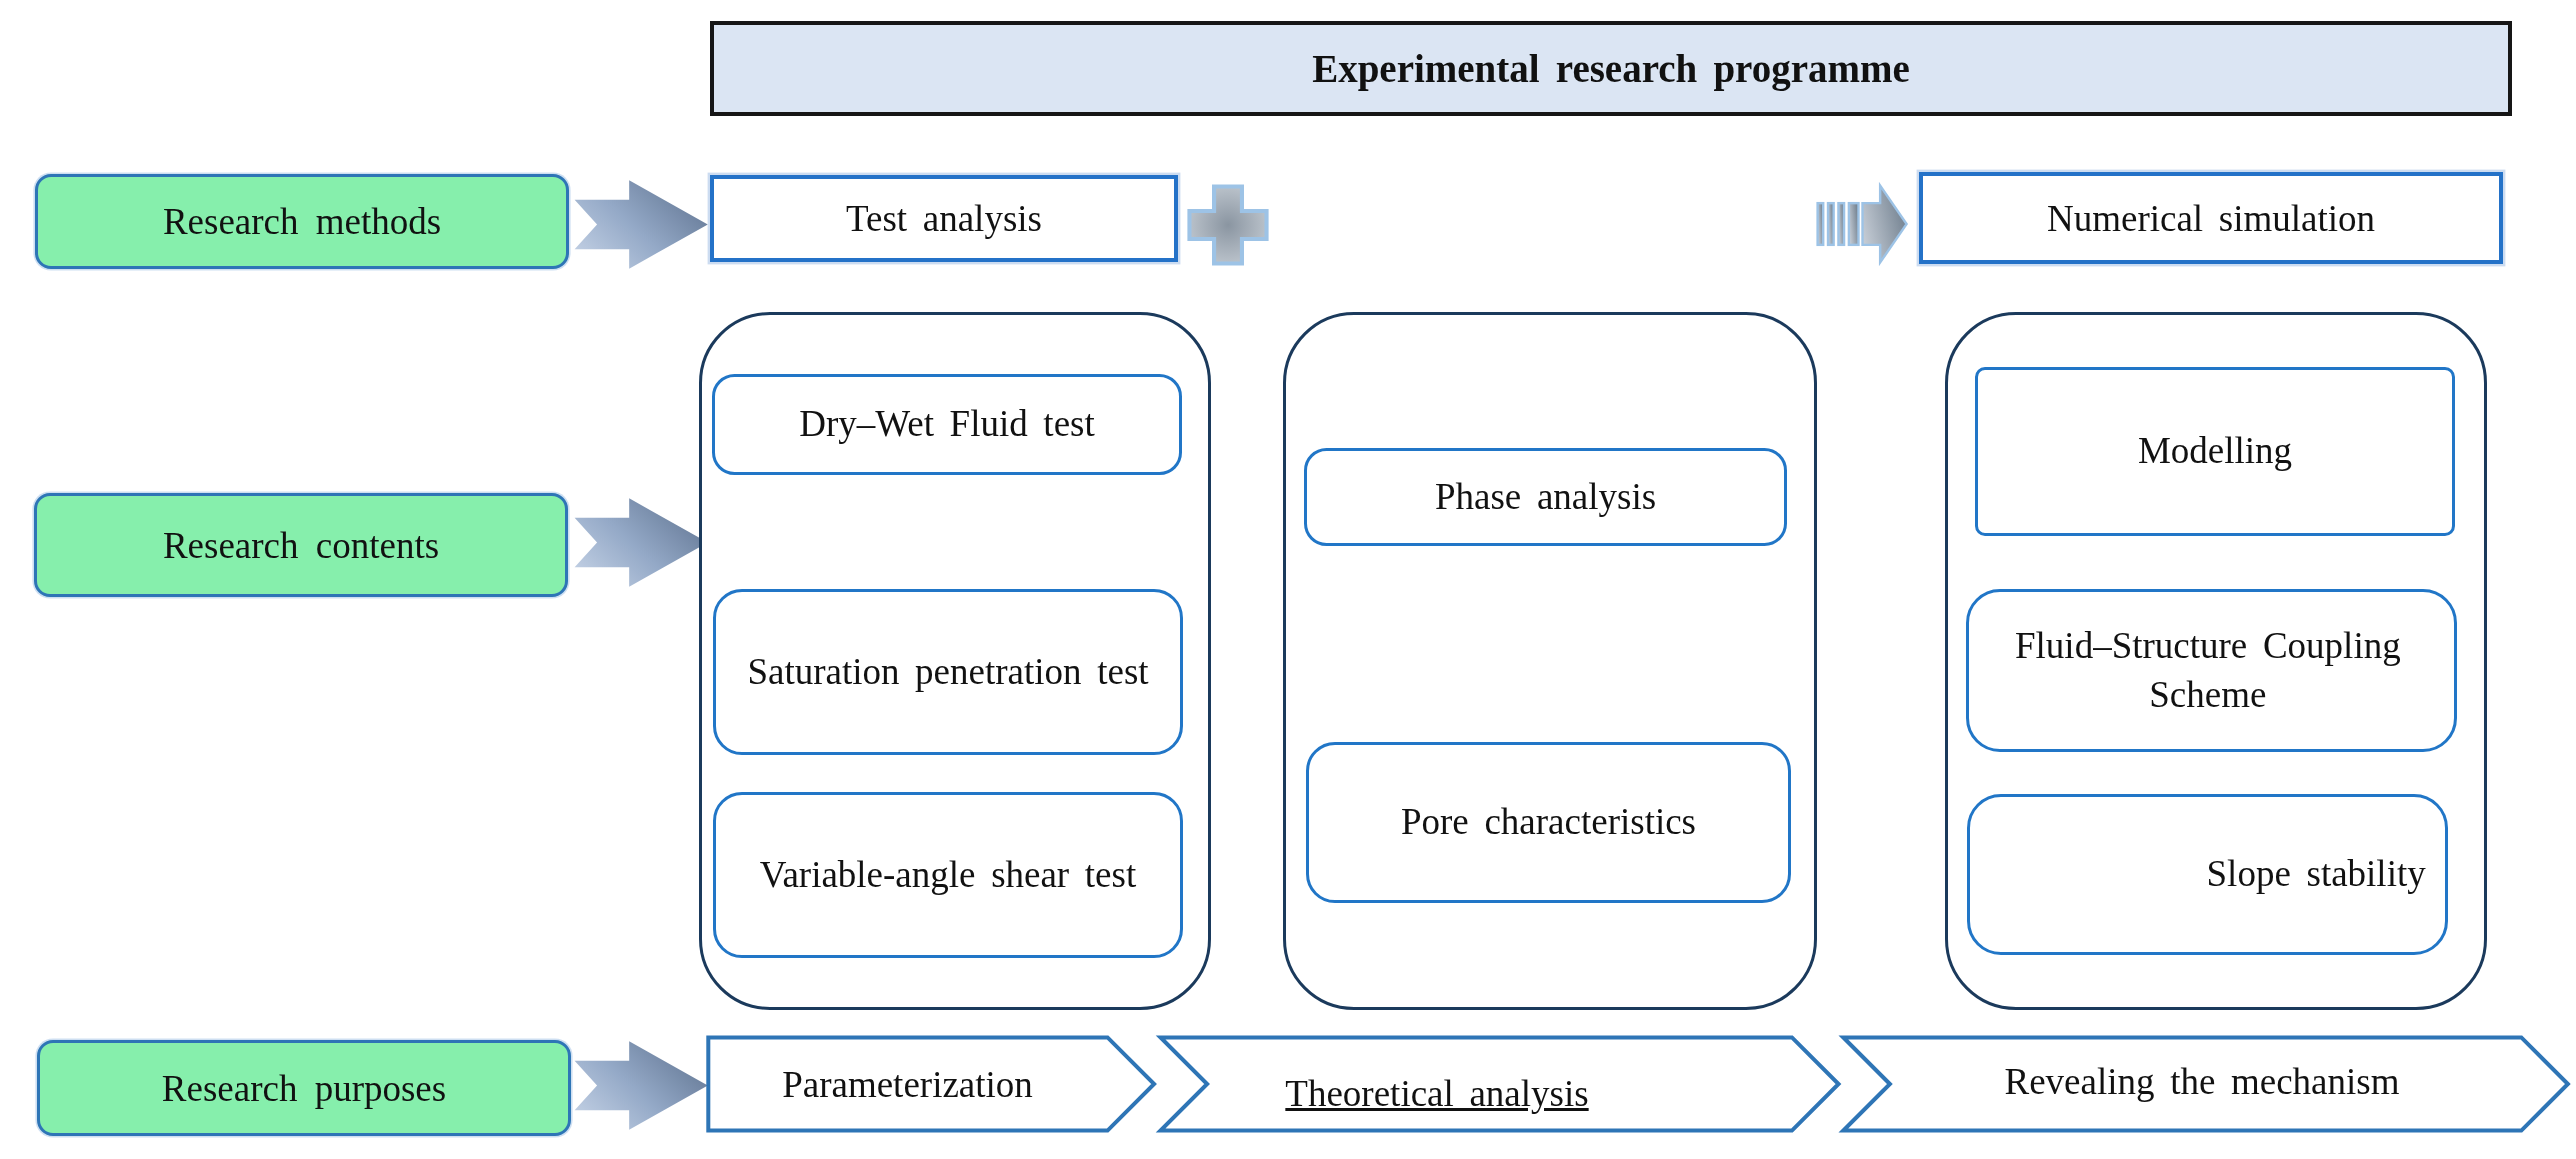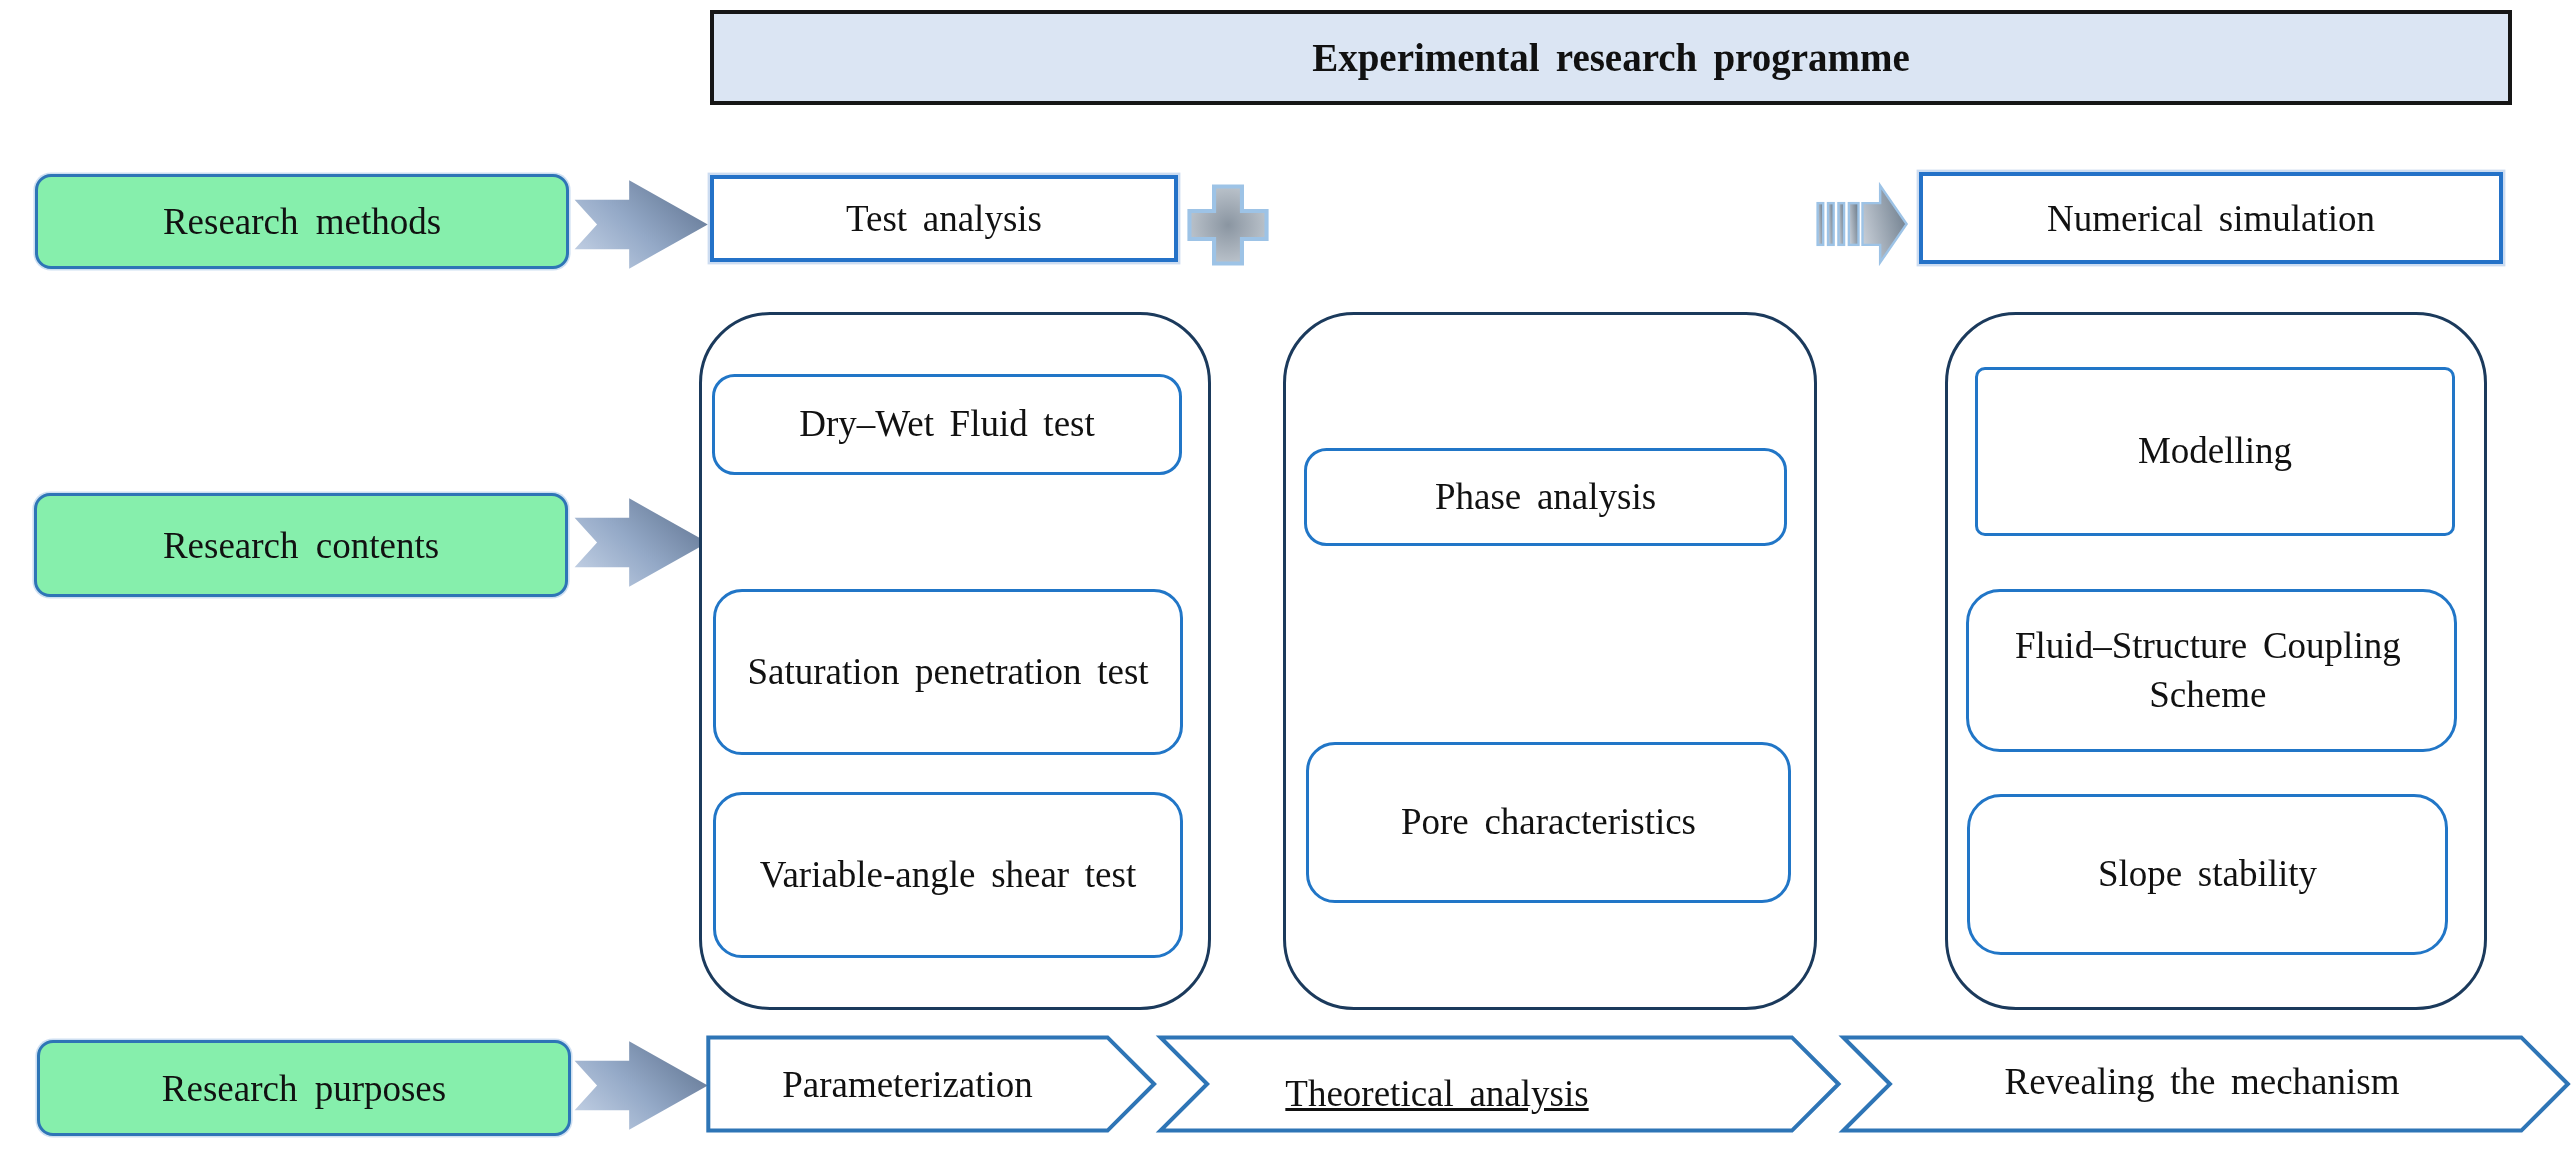--- a/index.html
+++ b/index.html
@@ -77,21 +77,21 @@
         <stop offset="0%" stop-color="#8a95a1"></stop>
         <stop offset="100%" stop-color="#ccd3da"></stop>
       </radialGradient>
       <linearGradient id="gradStripe" x1="0%" y1="70%" x2="100%" y2="30%">
         <stop offset="0%" stop-color="#c6cdd6"></stop>
         <stop offset="100%" stop-color="#707f8e"></stop>
       </linearGradient>
     </defs>
   </svg>
 
-  <div class="abs center title-box" style="left:710px; top:10px; width:1794px; height:87px;text-align:center;">
+  <div class="abs center title-box" style="left:710px; top:21px; width:1794px; height:87px;text-align:center;">
     <span>Experimental research programme</span>
   </div>
 
   <div class="abs center label-box" style="left:35px; top:174px; width:528px; height:89px;">
     <span>Research methods</span>
   </div>
 
   <svg class="abs" style="left:573px; top:177px;" width="138" height="95" viewBox="0 0 172 118">
     <polygon points="2,28 70,28 70,4 168,59 70,114 70,90 2,90 30,59" fill="url(#gradArrow)"></polygon>
   </svg>
@@ -144,21 +144,21 @@
     <span>Pore characteristics</span>
   </div>
 
   <div class="abs group" style="left:1945px; top:312px; width:536px; height:692px;"></div>
   <div class="abs center item" style="left:1975px; top:367px; width:480px; height:169px; border-radius:10px;">
     <span>Modelling</span>
   </div>
   <div class="abs center item" style="left:1966px; top:589px; width:491px; height:163px; border-radius:34px;padding-left:12px;">
     <span>Fluid–Structure Coupling Scheme</span>
   </div>
-  <div class="abs center item" style="left:1967px; top:794px; width:481px; height:161px; border-radius:34px;">
+  <div class="abs center item" style="left:1967px; top:794px; width:481px; height:161px; border-radius:34px;justify-content:flex-end;">
     <span>Slope stability</span>
   </div>
 
   <div class="abs center label-box" style="left:37px; top:1040px; width:528px; height:90px;">
     <span>Research purposes</span>
   </div>
 
   <svg class="abs" style="left:573px; top:1038px;" width="138" height="95" viewBox="0 0 172 118">
     <polygon points="2,28 70,28 70,4 168,59 70,114 70,90 2,90 30,59" fill="url(#gradArrow)"></polygon>
   </svg>

